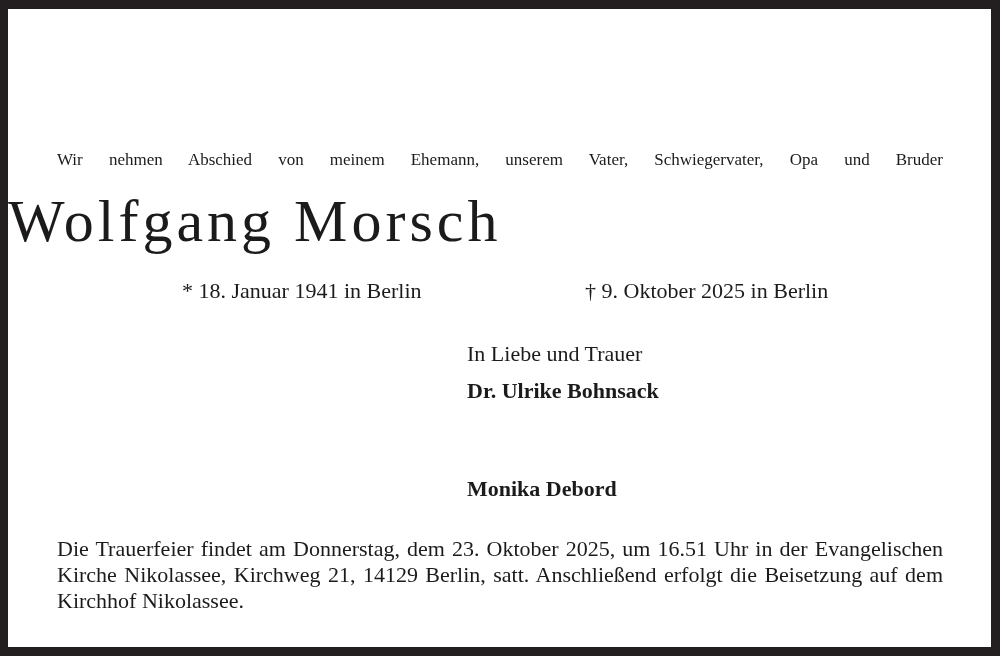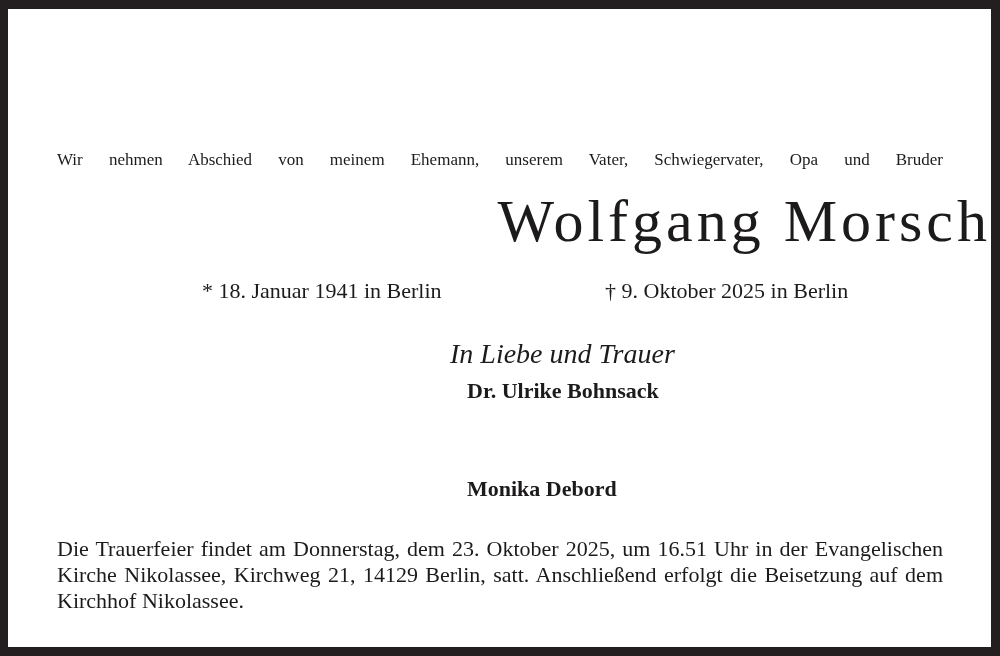--- a/index.html
+++ b/index.html
@@ -42,38 +42,36 @@
     text-align-last:justify;
     white-space:nowrap0; 
   }
   .deceased{
     left:0; top:179px; width:983px;
     margin:0;
     font-size:60px;
     line-height:66px;
     font-weight:normal;
     letter-spacing:4px;
-    text-align:right;
+    text-align:left;
     white-space:nowrap;
   }
   .date{
     top:269px;
     font-size:22px;
     line-height:26px;
     white-space:nowrap;
-    margin-left:20px;
   }
   .date-birth{left:174px;}
   .date-death{left:577px;}
   .closing{
-    left:442px; top:332px;
-    font-size:28px;
+    left:459px; top:332px;
+    font-size:22px;
     line-height:26px;
     white-space:nowrap;
-    font-style:italic;
   }
   .mourner{
     left:459px;
     font-size:22px;
     line-height:25px;
     font-weight:bold;
     white-space:nowrap;
   }
   .mourner-1{top:369px;}
   .mourner-2{top:407px;}

